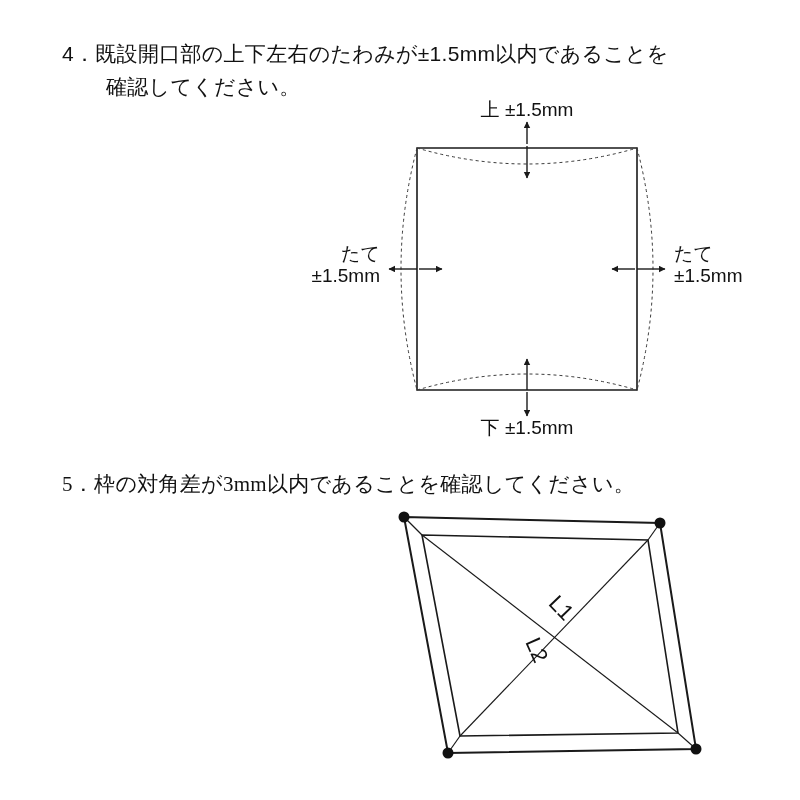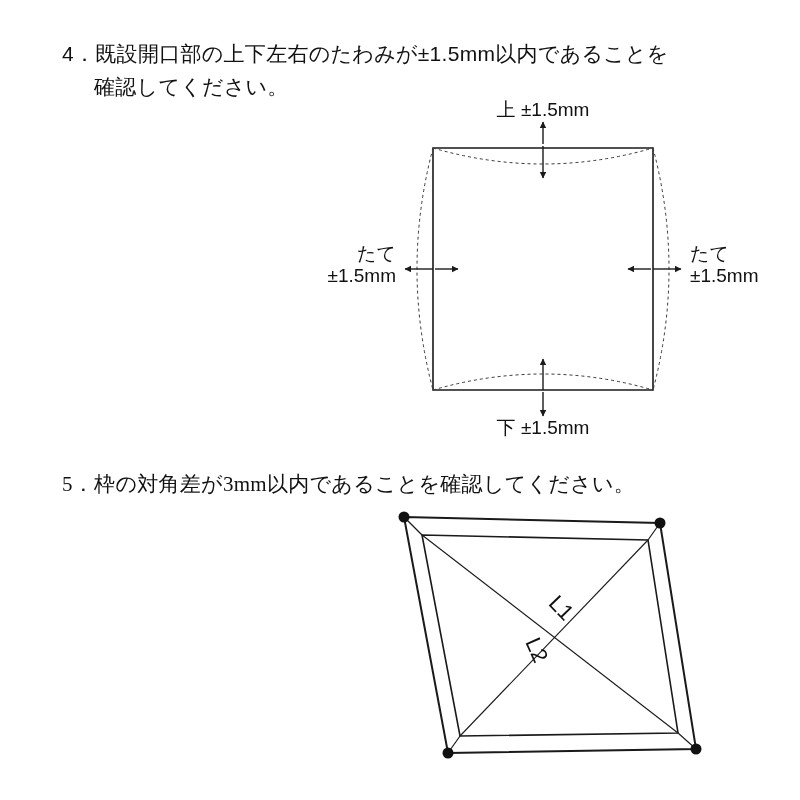--- a/index.html
+++ b/index.html
@@ -36,35 +36,35 @@
   .instruction .body {
     display: inline;
   }
   #instruction-4 {
     left: 62px;
     top: 38px;
     width: 690px;
   }
   #instruction-4 .line2 {
     display: block;
-    margin-left: 32px;
+    margin-left: 44px;
   }
   #instruction-5 {
     left: 62px;
     top: 468px;
     width: 690px;
     font-family: Liberation Serif, serif;
   }
 
   
   .figure {
     position: absolute;
   }
   #figure-deflection {
-    left: 308px;
+    left: 292px;
     top: 100px;
     width: 420px;
     height: 340px;
   }
   #figure-diagonal {
     left: 360px;
     top: 505px;
     width: 380px;
     height: 270px;
   }

